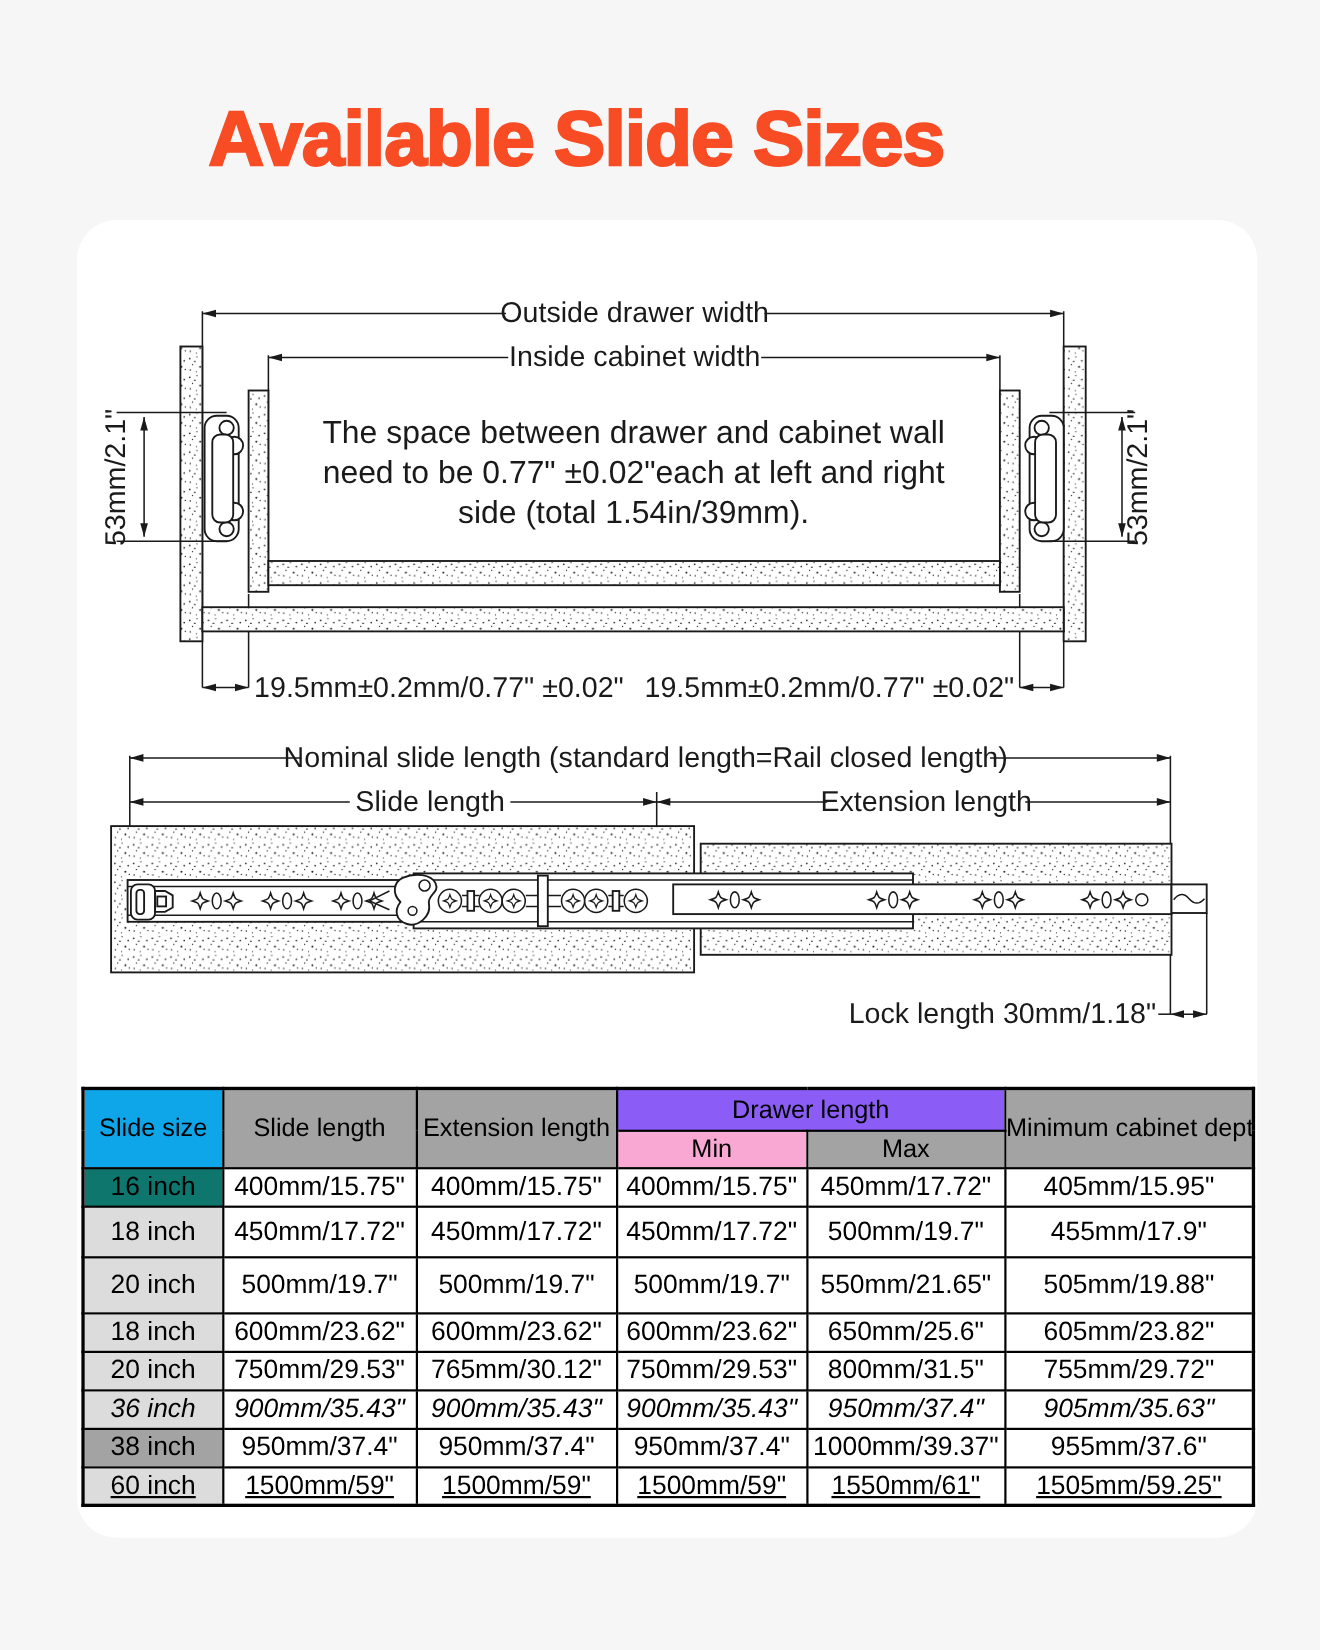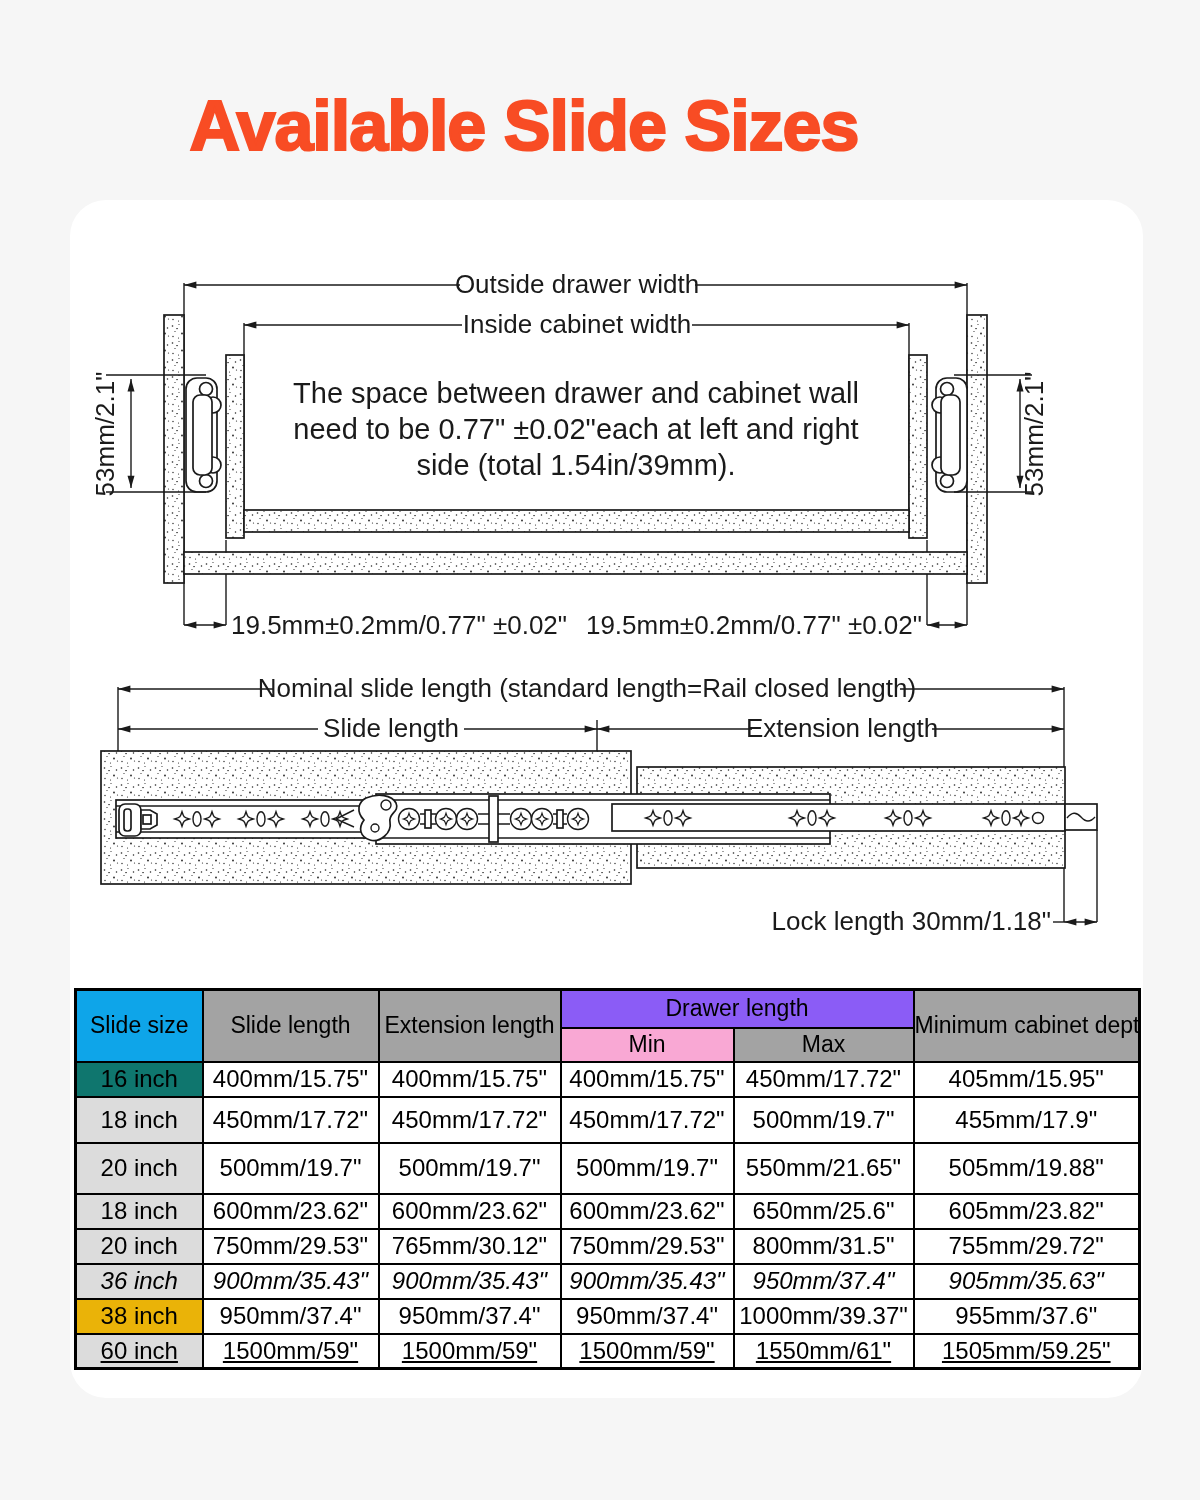--- a/index.html
+++ b/index.html
@@ -264,21 +264,21 @@
       </tr>
       <tr style="height: 35px; font-style: italic;">
         <td style="background: rgb(220, 220, 220);">36 inch</td>
         <td>900mm/35.43"</td>
         <td>900mm/35.43"</td>
         <td>900mm/35.43"</td>
         <td>950mm/37.4"</td>
         <td>905mm/35.63"</td>
       </tr>
       <tr style="height: 35px;">
-        <td style="background: #eab308;">38 inch</td>
+        <td style="background: #a3a3a3;">38 inch</td>
         <td>950mm/37.4"</td>
         <td>950mm/37.4"</td>
         <td>950mm/37.4"</td>
         <td>1000mm/39.37"</td>
         <td>955mm/37.6"</td>
       </tr>
       <tr style="height: 35px; text-decoration: underline;">
         <td style="background: rgb(220, 220, 220);">60 inch</td>
         <td>1500mm/59"</td>
         <td>1500mm/59"</td>

